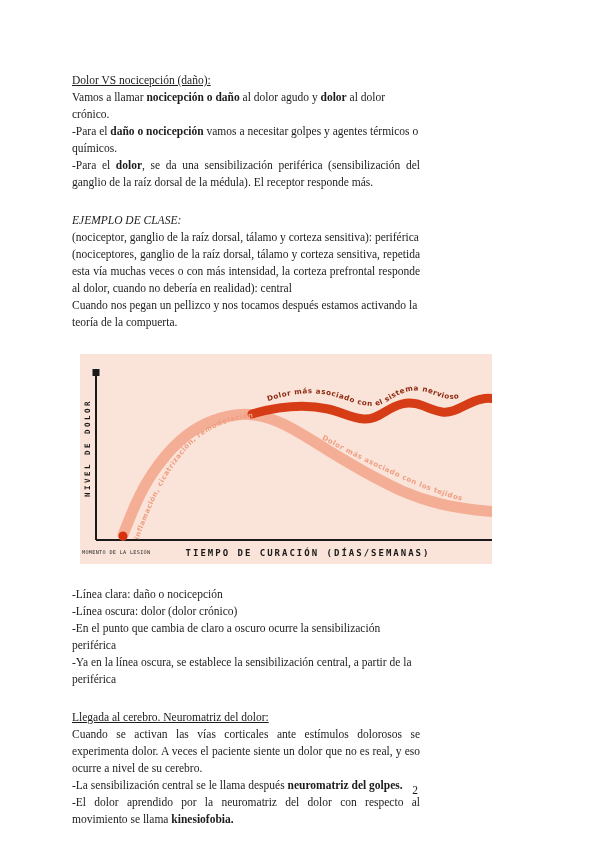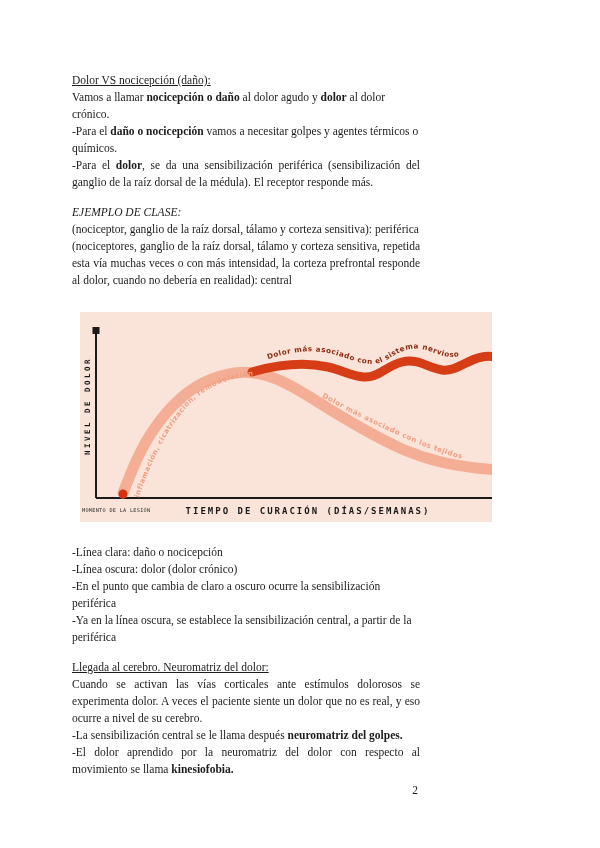--- a/index.html
+++ b/index.html
@@ -4,21 +4,21 @@
 <style>
   *{box-sizing:border-box}
   html,body{margin:0;padding:0}
   body{width:600px;height:848px;background:#ffffff;font-family:"Liberation Serif","DejaVu Serif",serif;color:#1c1c1c}
   .page{position:relative;width:492px;height:848px;padding:72px 72px 0 72px;overflow:hidden;background:#ffffff}
   .page p,.page h3{margin:0;font-size:11.5px;line-height:17px;font-weight:normal}
   h3.underlined{text-decoration:underline}
   h3.italic-head{font-style:italic}
   b{font-weight:bold}
   .justify{text-align:justify}
-  .mt-section{margin-top:13px}
+  .mt-section{margin-top:21px}
   .mt-para{margin-top:31px}
   .mt-line{margin-top:17px}
   .figure{margin:23px 0 0 8px;width:440px;height:210px}
   .figure svg{display:block;width:440px;height:210px}
   .after-figure{margin-top:22px}
   .page-number{position:absolute;top:784px;right:74px;font-size:11.5px}
 
   
   .chart-bg{fill:#fae4d9}
   .axis{stroke:#1a1a1a;stroke-width:2;fill:none}
@@ -43,20 +43,21 @@
     <h3 class="underlined">Dolor VS nocicepción (daño):</h3>
     <p><span>Vamos a llamar </span><b>nocicepción o daño</b><span> al dolor agudo y </span><b>dolor</b><span> al dolor crónico.</span></p>
     <p><span>-Para el </span><b>daño o nocicepción</b><span> vamos a necesitar golpes y agentes térmicos o químicos.</span></p>
     <p class="justify"><span>-Para el </span><b>dolor</b><span>, se da una sensibilización periférica (sensibilización del ganglio de la raíz dorsal de la médula). El receptor responde más.</span></p>
   </section>
 
   <section class="mt-section">
     <h3 class="italic-head">EJEMPLO DE CLASE:</h3>
     <p>(nociceptor, ganglio de la raíz dorsal, tálamo y corteza sensitiva): periférica</p>
     <p class="justify">(nociceptores, ganglio de la raíz dorsal, tálamo y corteza sensitiva, repetida esta vía muchas veces o con más intensidad, la corteza prefrontal responde al dolor, cuando no debería en realidad): central</p>
+    <p class="mt-para">Cuando nos pegan un pellizco y nos tocamos después estamos activando la teoría de la compuerta.</p>
   </section>
 
   <figure class="figure">
     <svg viewBox="0 0 440 210" xmlns="http://www.w3.org/2000/svg" aria-hidden="true">
       <rect class="chart-bg" x="0" y="0" width="440" height="210"></rect>
 
       <path id="gAsc" class="guide" d="M 58 188 C 70 152 86 118 108 94 C 126 74 150 64 188 62"></path>
       <path id="gTis" class="guide" d="M 240 84 C 272 102 306 118 336 131 C 362 142 386 149 430 158"></path>
       <path id="gNer" class="guide" d="M 186 48 C 214 38 236 37 256 43 C 270 47 280 52 292 52 C 306 52 314 40 330 37 C 346 34 356 44 370 45 C 384 46 394 34 410 31 C 422 29 433 34 438 38"></path>
 

